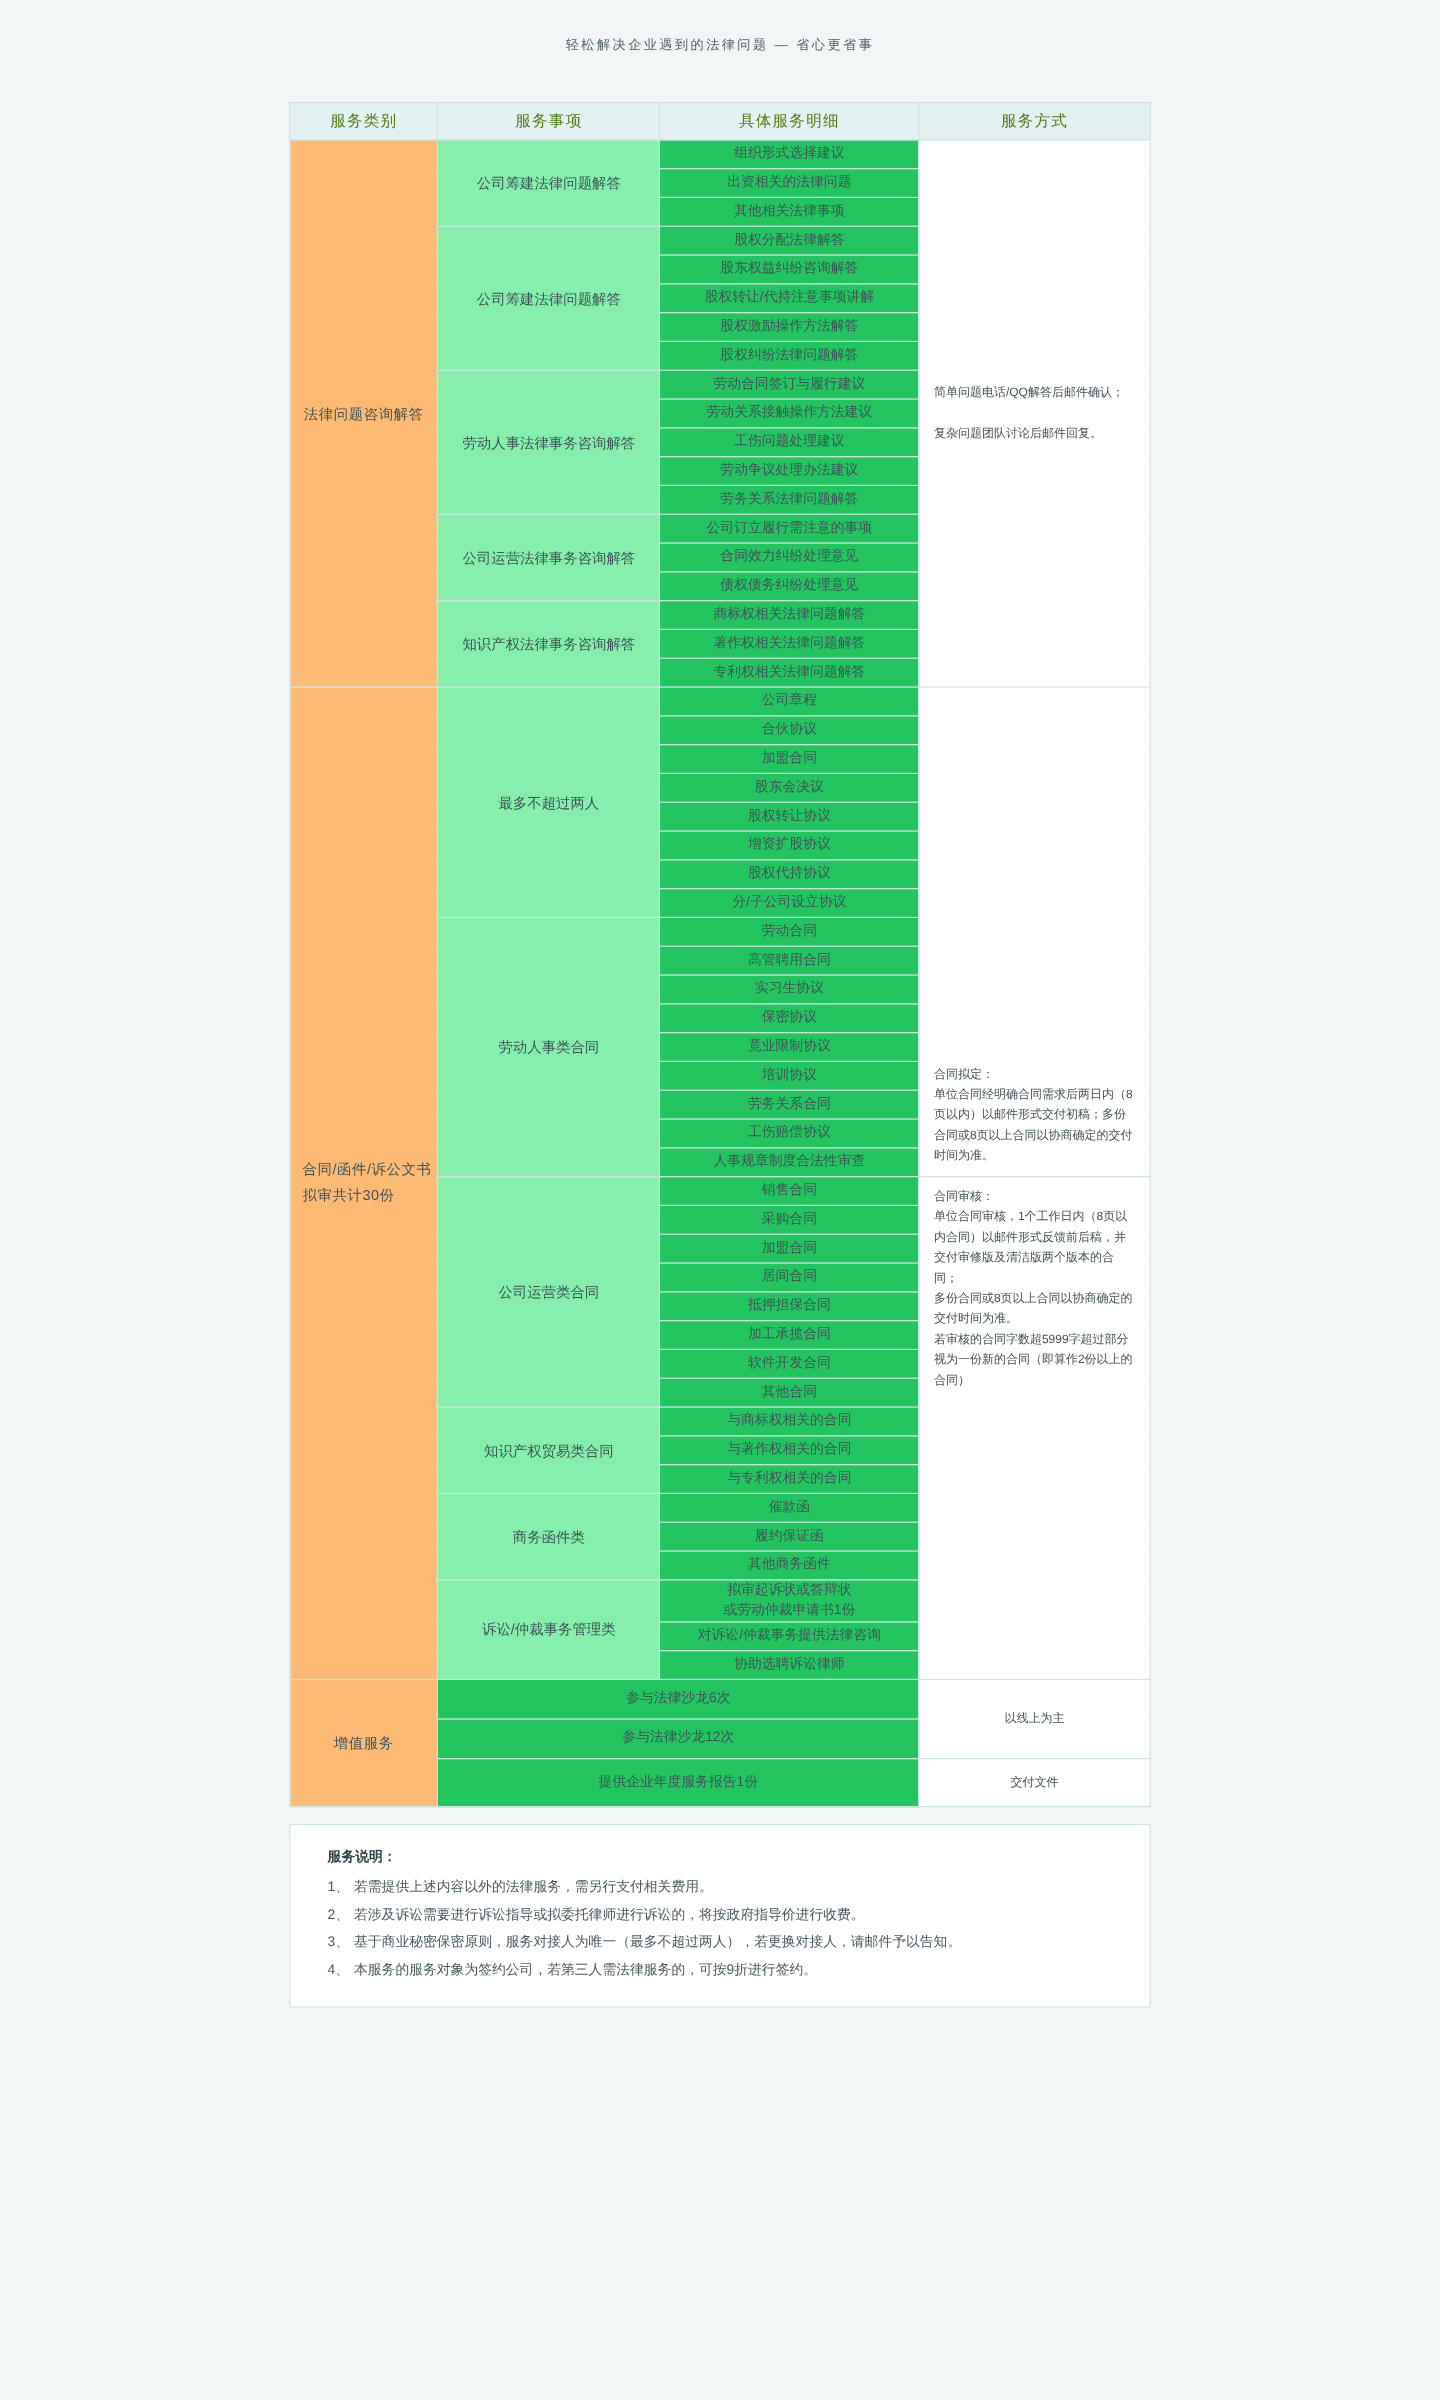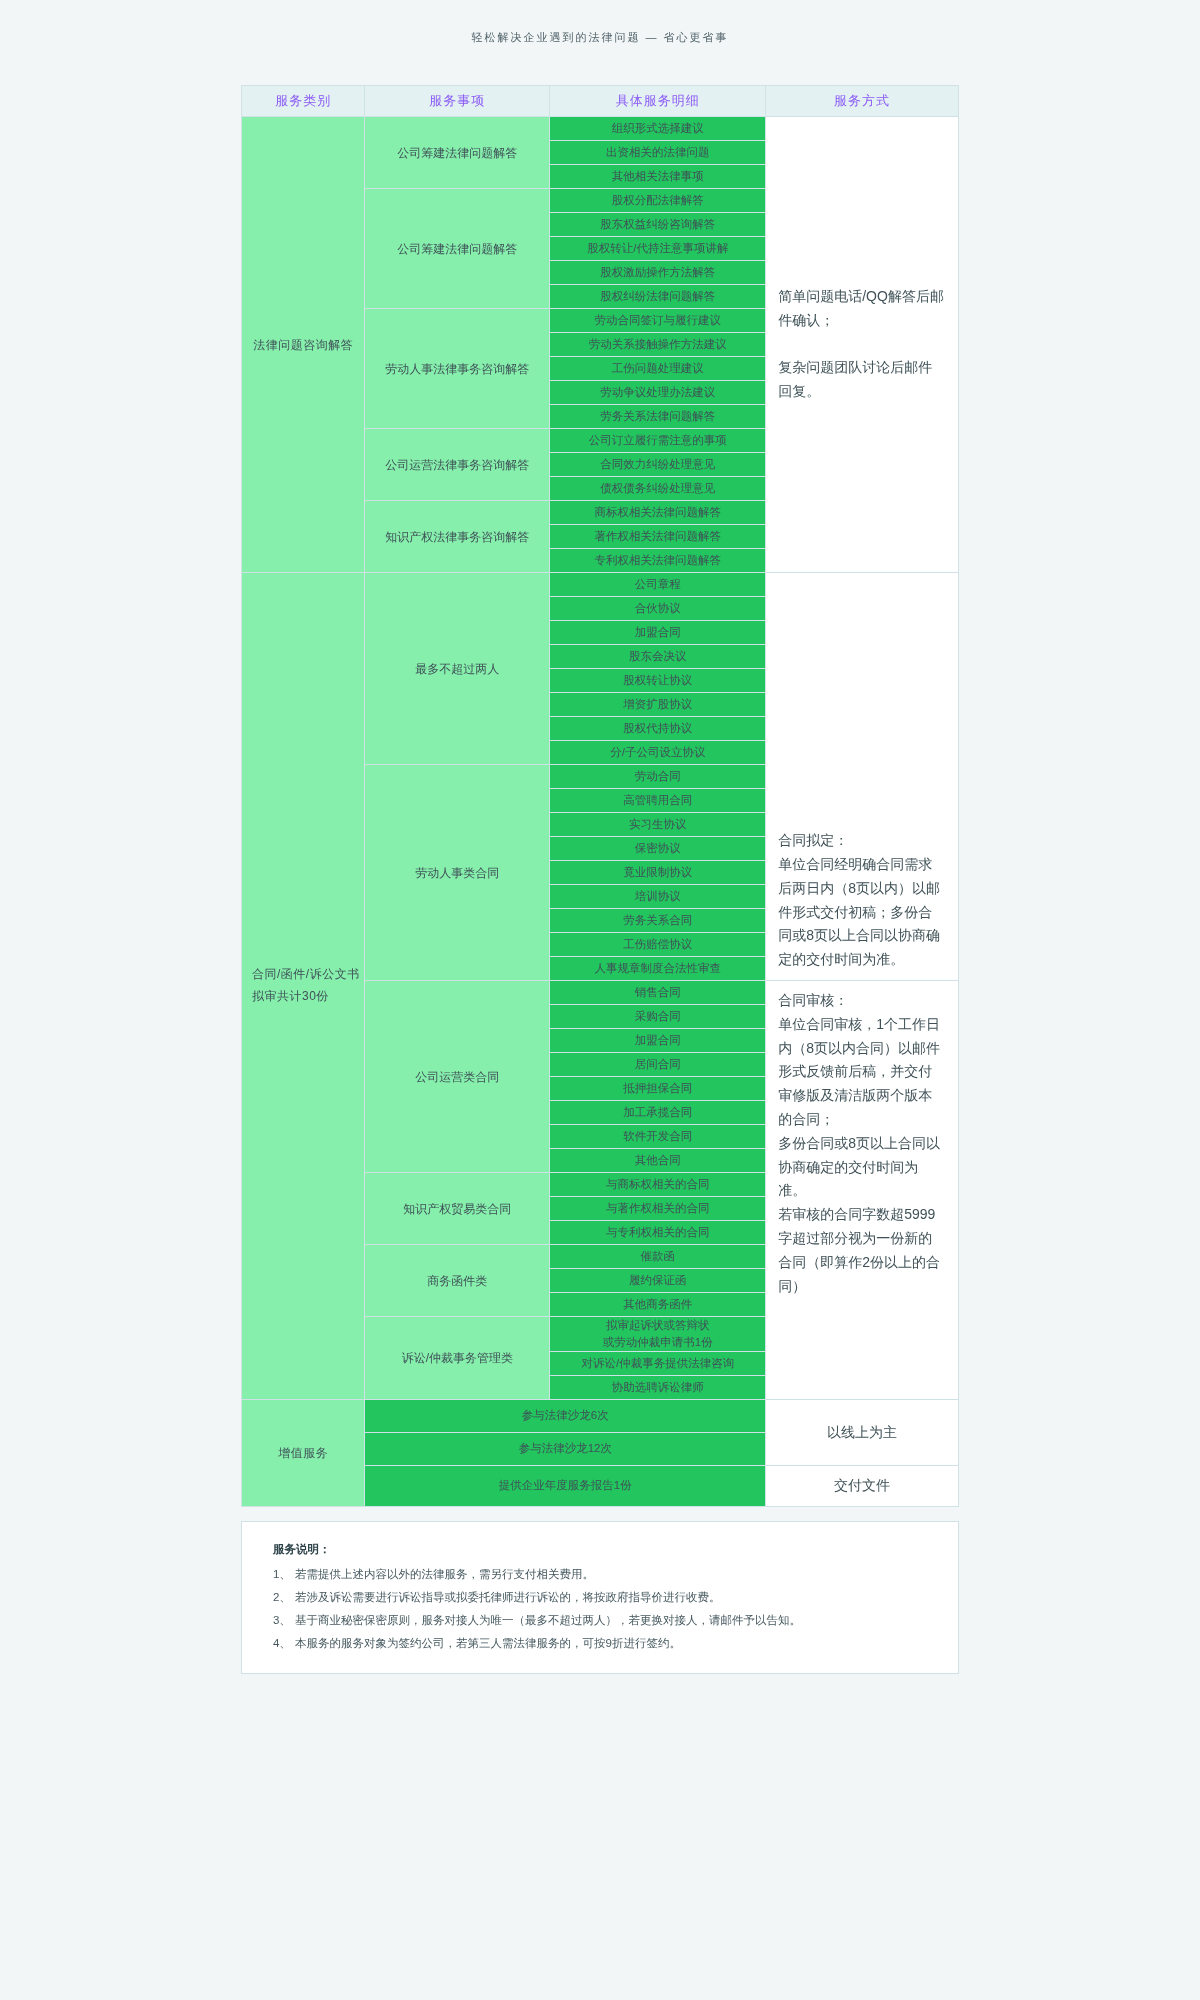--- a/index.html
+++ b/index.html
@@ -52,45 +52,45 @@
     text-align:center;
     vertical-align:middle;
     line-height:1.5;
     color:#3f5157;
     font-weight:normal;
     height:23px;
   }
   thead th{
     background:#e4f1f2;
     font-size:13px;
-    color:#8b5cf6;
+    color:#4d7c0f;
     height:30px;
     letter-spacing:1px;
   }
   td.cat{
-    background:#86efac;
+    background:#fdba74;
     width:96px;
     font-size:12px;
     letter-spacing:0.5px;
   }
   td.item{
     background:#86efac;
     width:144px;
     font-size:12px;
   }
   td.detail{
     background:#22c55e;
     width:168px;
   }
   td.way{
     background:#ffffff;
     width:150px;
     text-align:left;
     padding:8px 12px;
-    font-size:14px;
+    font-size:10px;
     line-height:1.7;
     vertical-align:middle;
   }
   td.way.center{text-align:center;vertical-align:middle;}
   td.cat.left{text-align:left;padding-left:10px;line-height:1.8;}
   .detail-two{line-height:1.45;}
   
   .notes{
     width:718px;margin:14px auto 0 auto;
     border:1px solid #cfe3e6;

